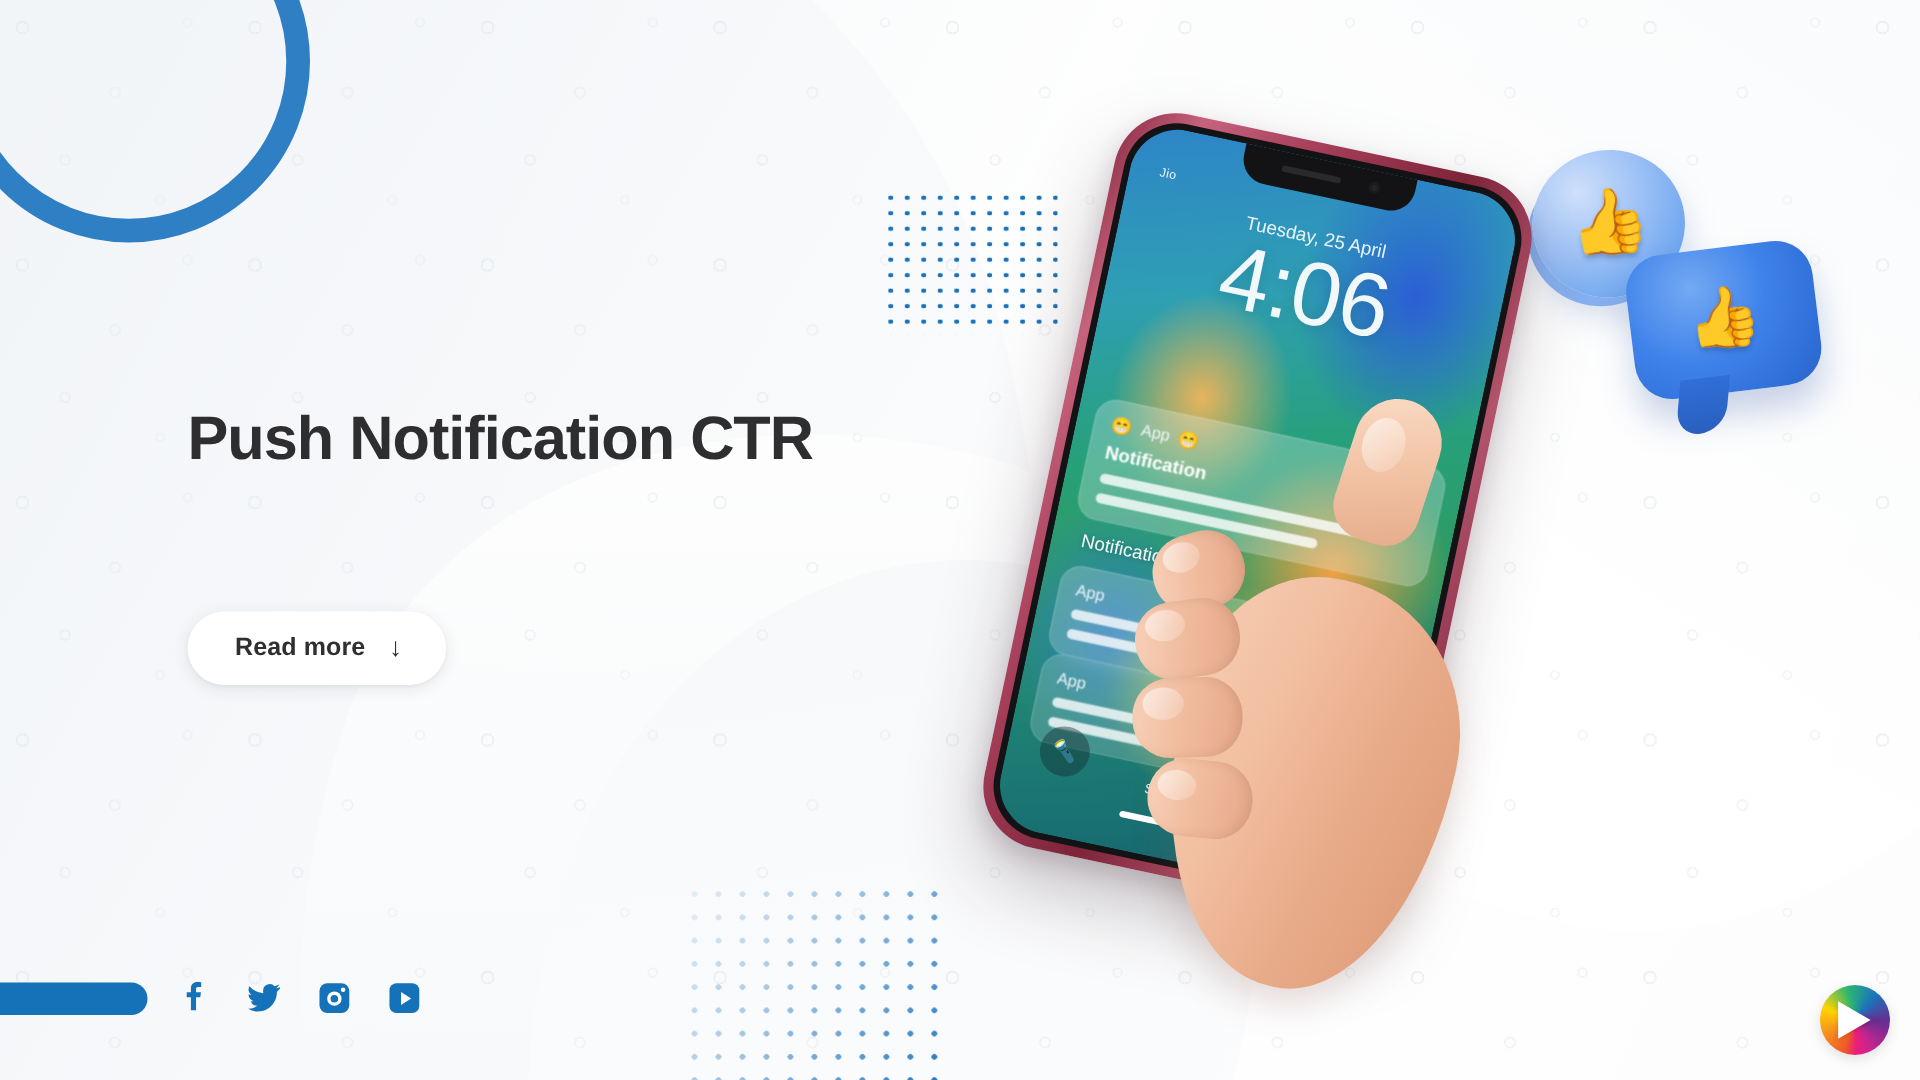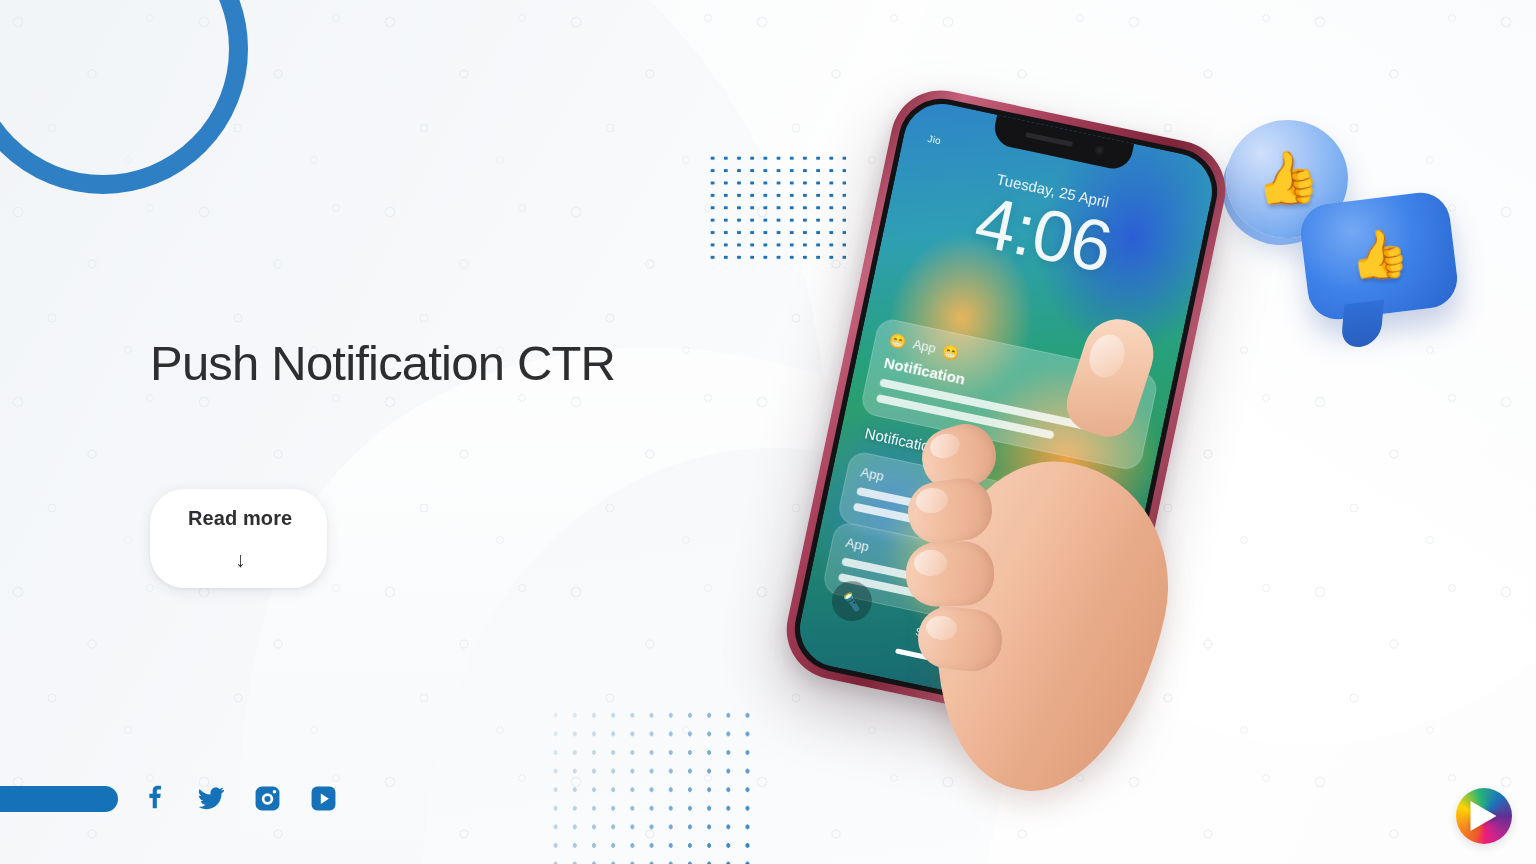--- a/index.html
+++ b/index.html
@@ -81,31 +81,30 @@
             mask-image:linear-gradient(125deg, rgba(0,0,0,.06) 0%, rgba(0,0,0,.35) 38%, rgba(0,0,0,.95) 100%);
   }
 
   
   .headline{ position:absolute; left:150px; top:316px; width:680px; }
   .h-line1{
     font-size:45px; font-weight:400; color:#3a3a3c;
     letter-spacing:-.2px; line-height:1.18; white-space:nowrap;
   }
   .h-line2{
-    font-size:49px; font-weight:400; color:#2e2e30;
-    letter-spacing:-.8px; line-height:1.2; margin-top:18px; white-space:nowrap;
+    font-size:49px; font-weight:700; color:#2e2e30;
+    letter-spacing:-.8px; line-height:1.2; margin-top:6px; white-space:nowrap;
   }
   .cta{
     position:absolute; left:150px; top:489px;
     display:inline-flex; align-items:center; gap:19px;
     background:#ffffff; border:none; border-radius:34px;
     padding:18px 35px 18px 38px;
     box-shadow:0 3px 14px rgba(40,50,70,.10), 0 1px 3px rgba(40,50,70,.06);
     cursor:pointer;
-    flex-direction:column;
   }
   .cta-label{ font-size:20px; font-weight:600; color:#2f2f31; letter-spacing:.1px; }
   .cta-arrow{ font-size:21px; color:#2f2f31; line-height:1; }
 
   
   .blue-bar{
     position:absolute; left:-22px; top:786px; width:140px; height:26px;
     background:#1571b8; border-radius:13px;
   }
   .socials{ position:absolute; left:140px; top:783px; display:flex; gap:26px; align-items:center; }

